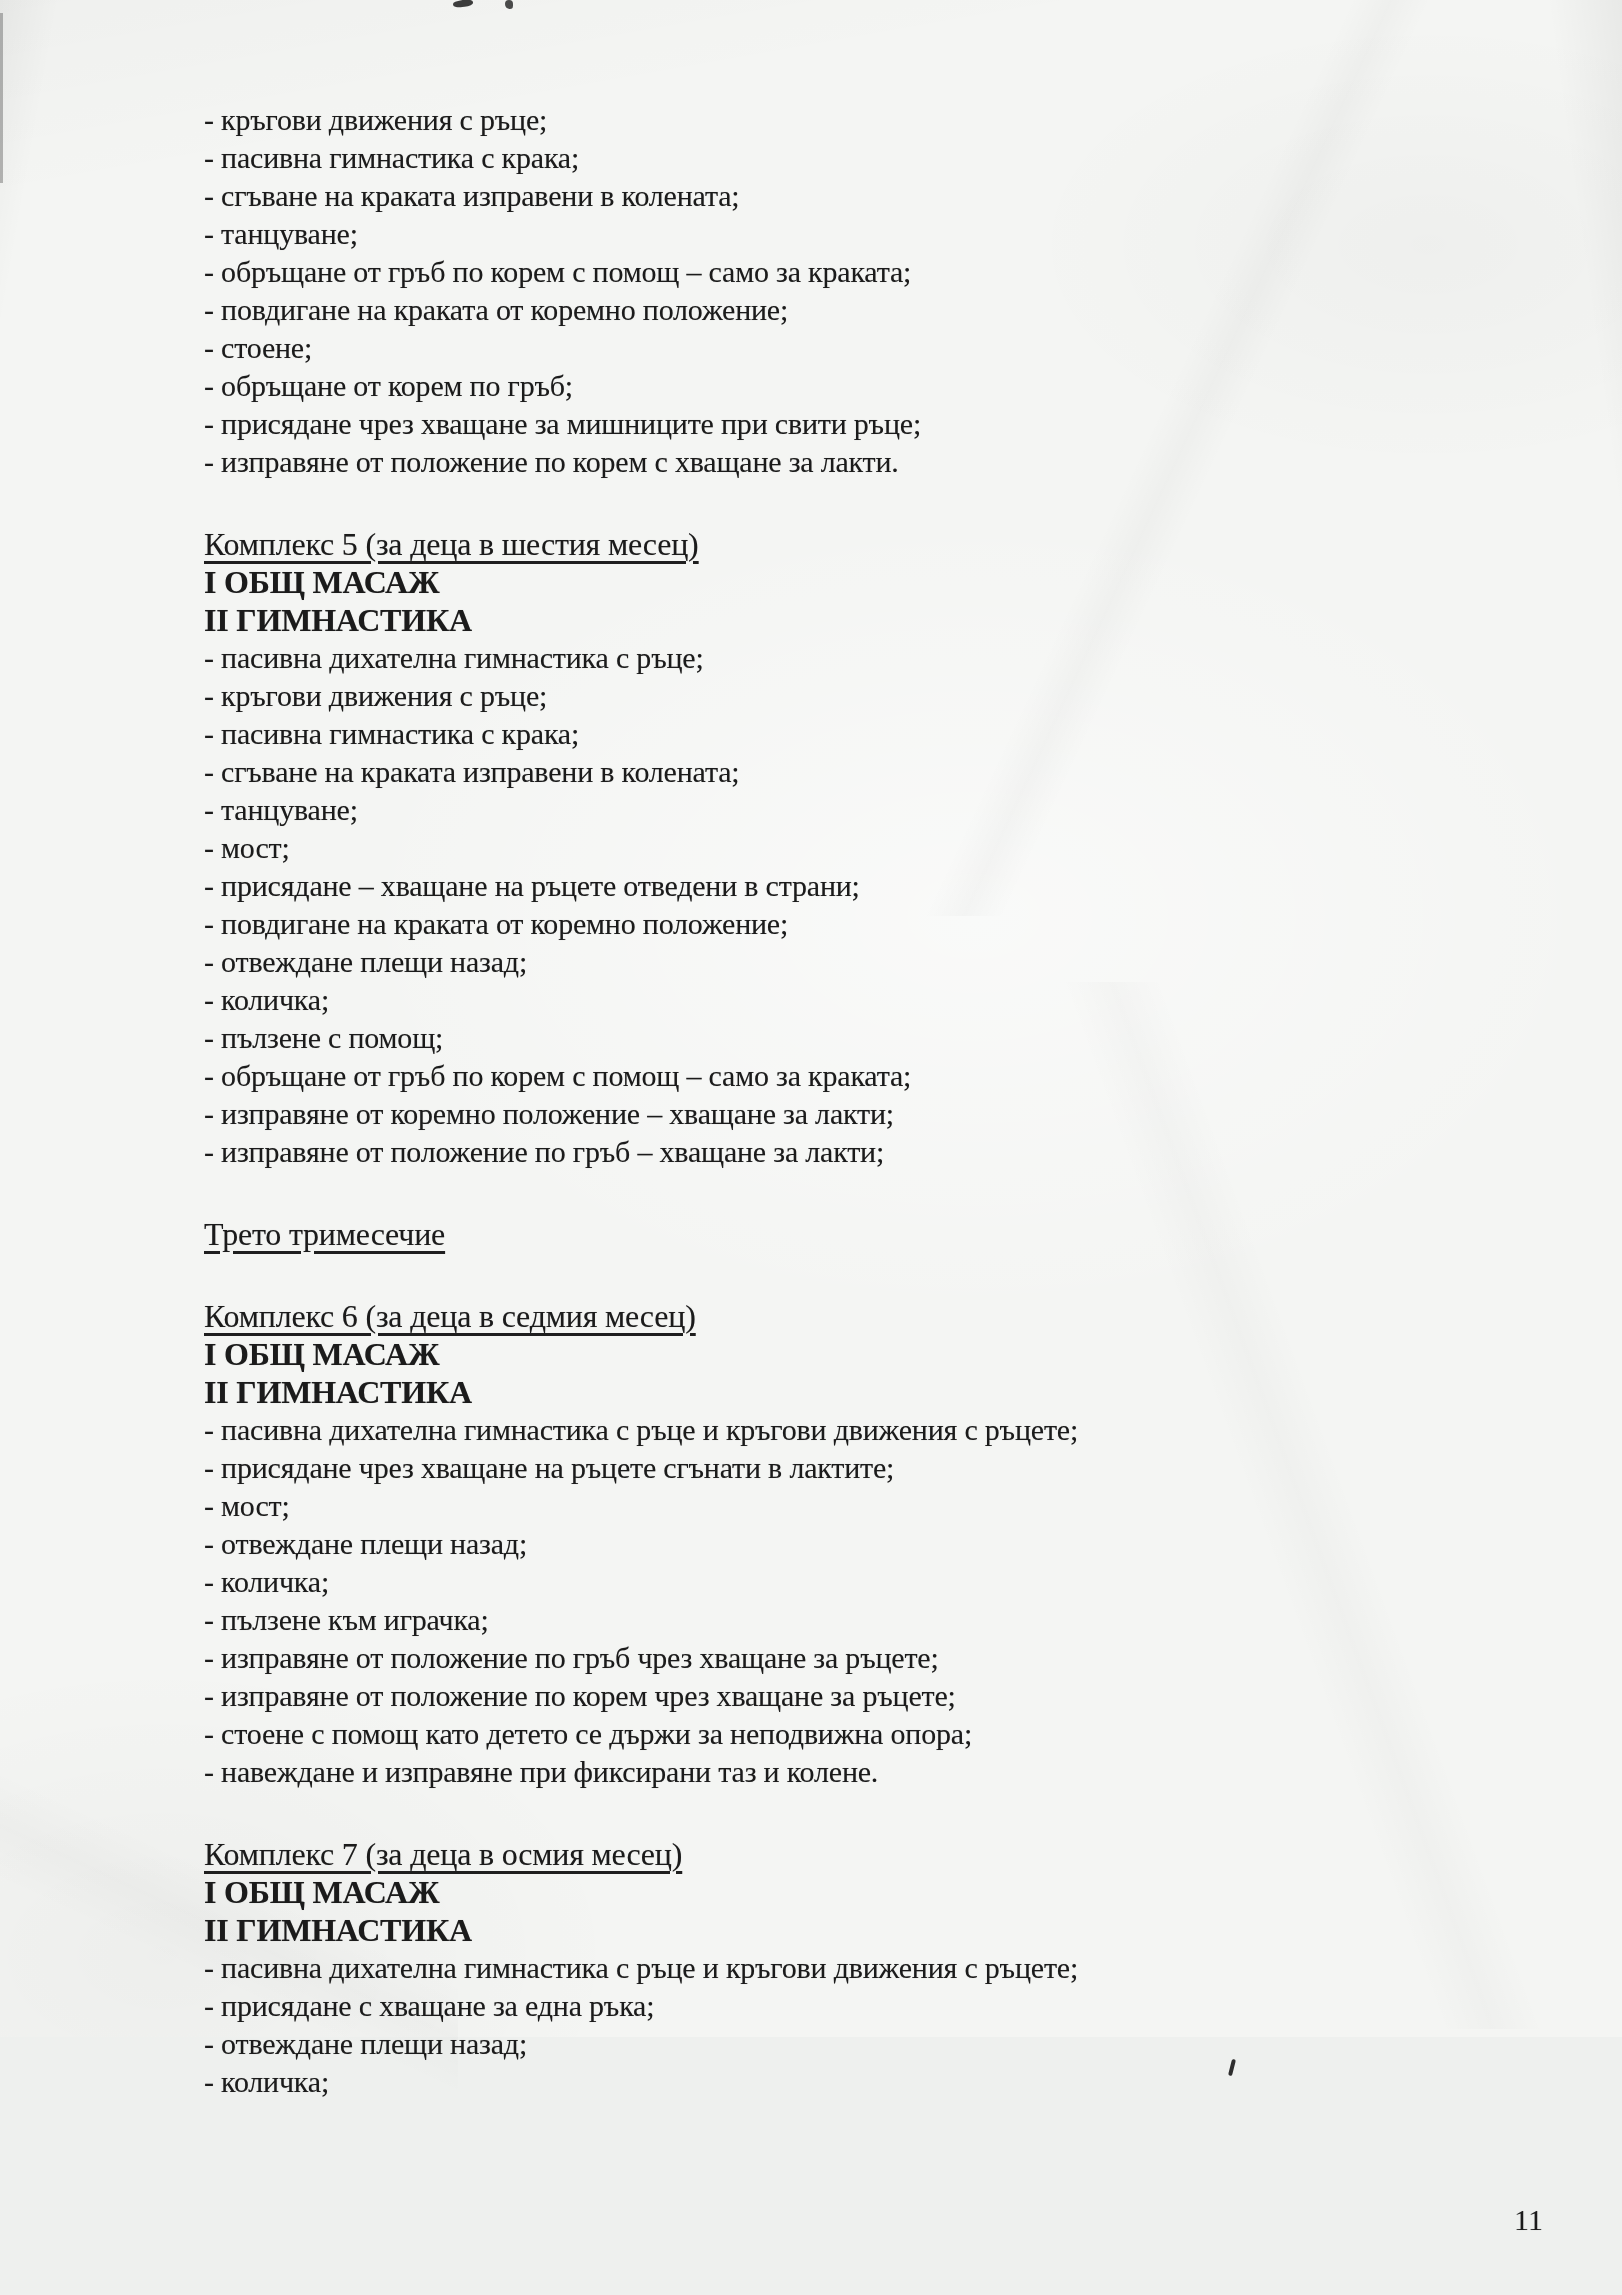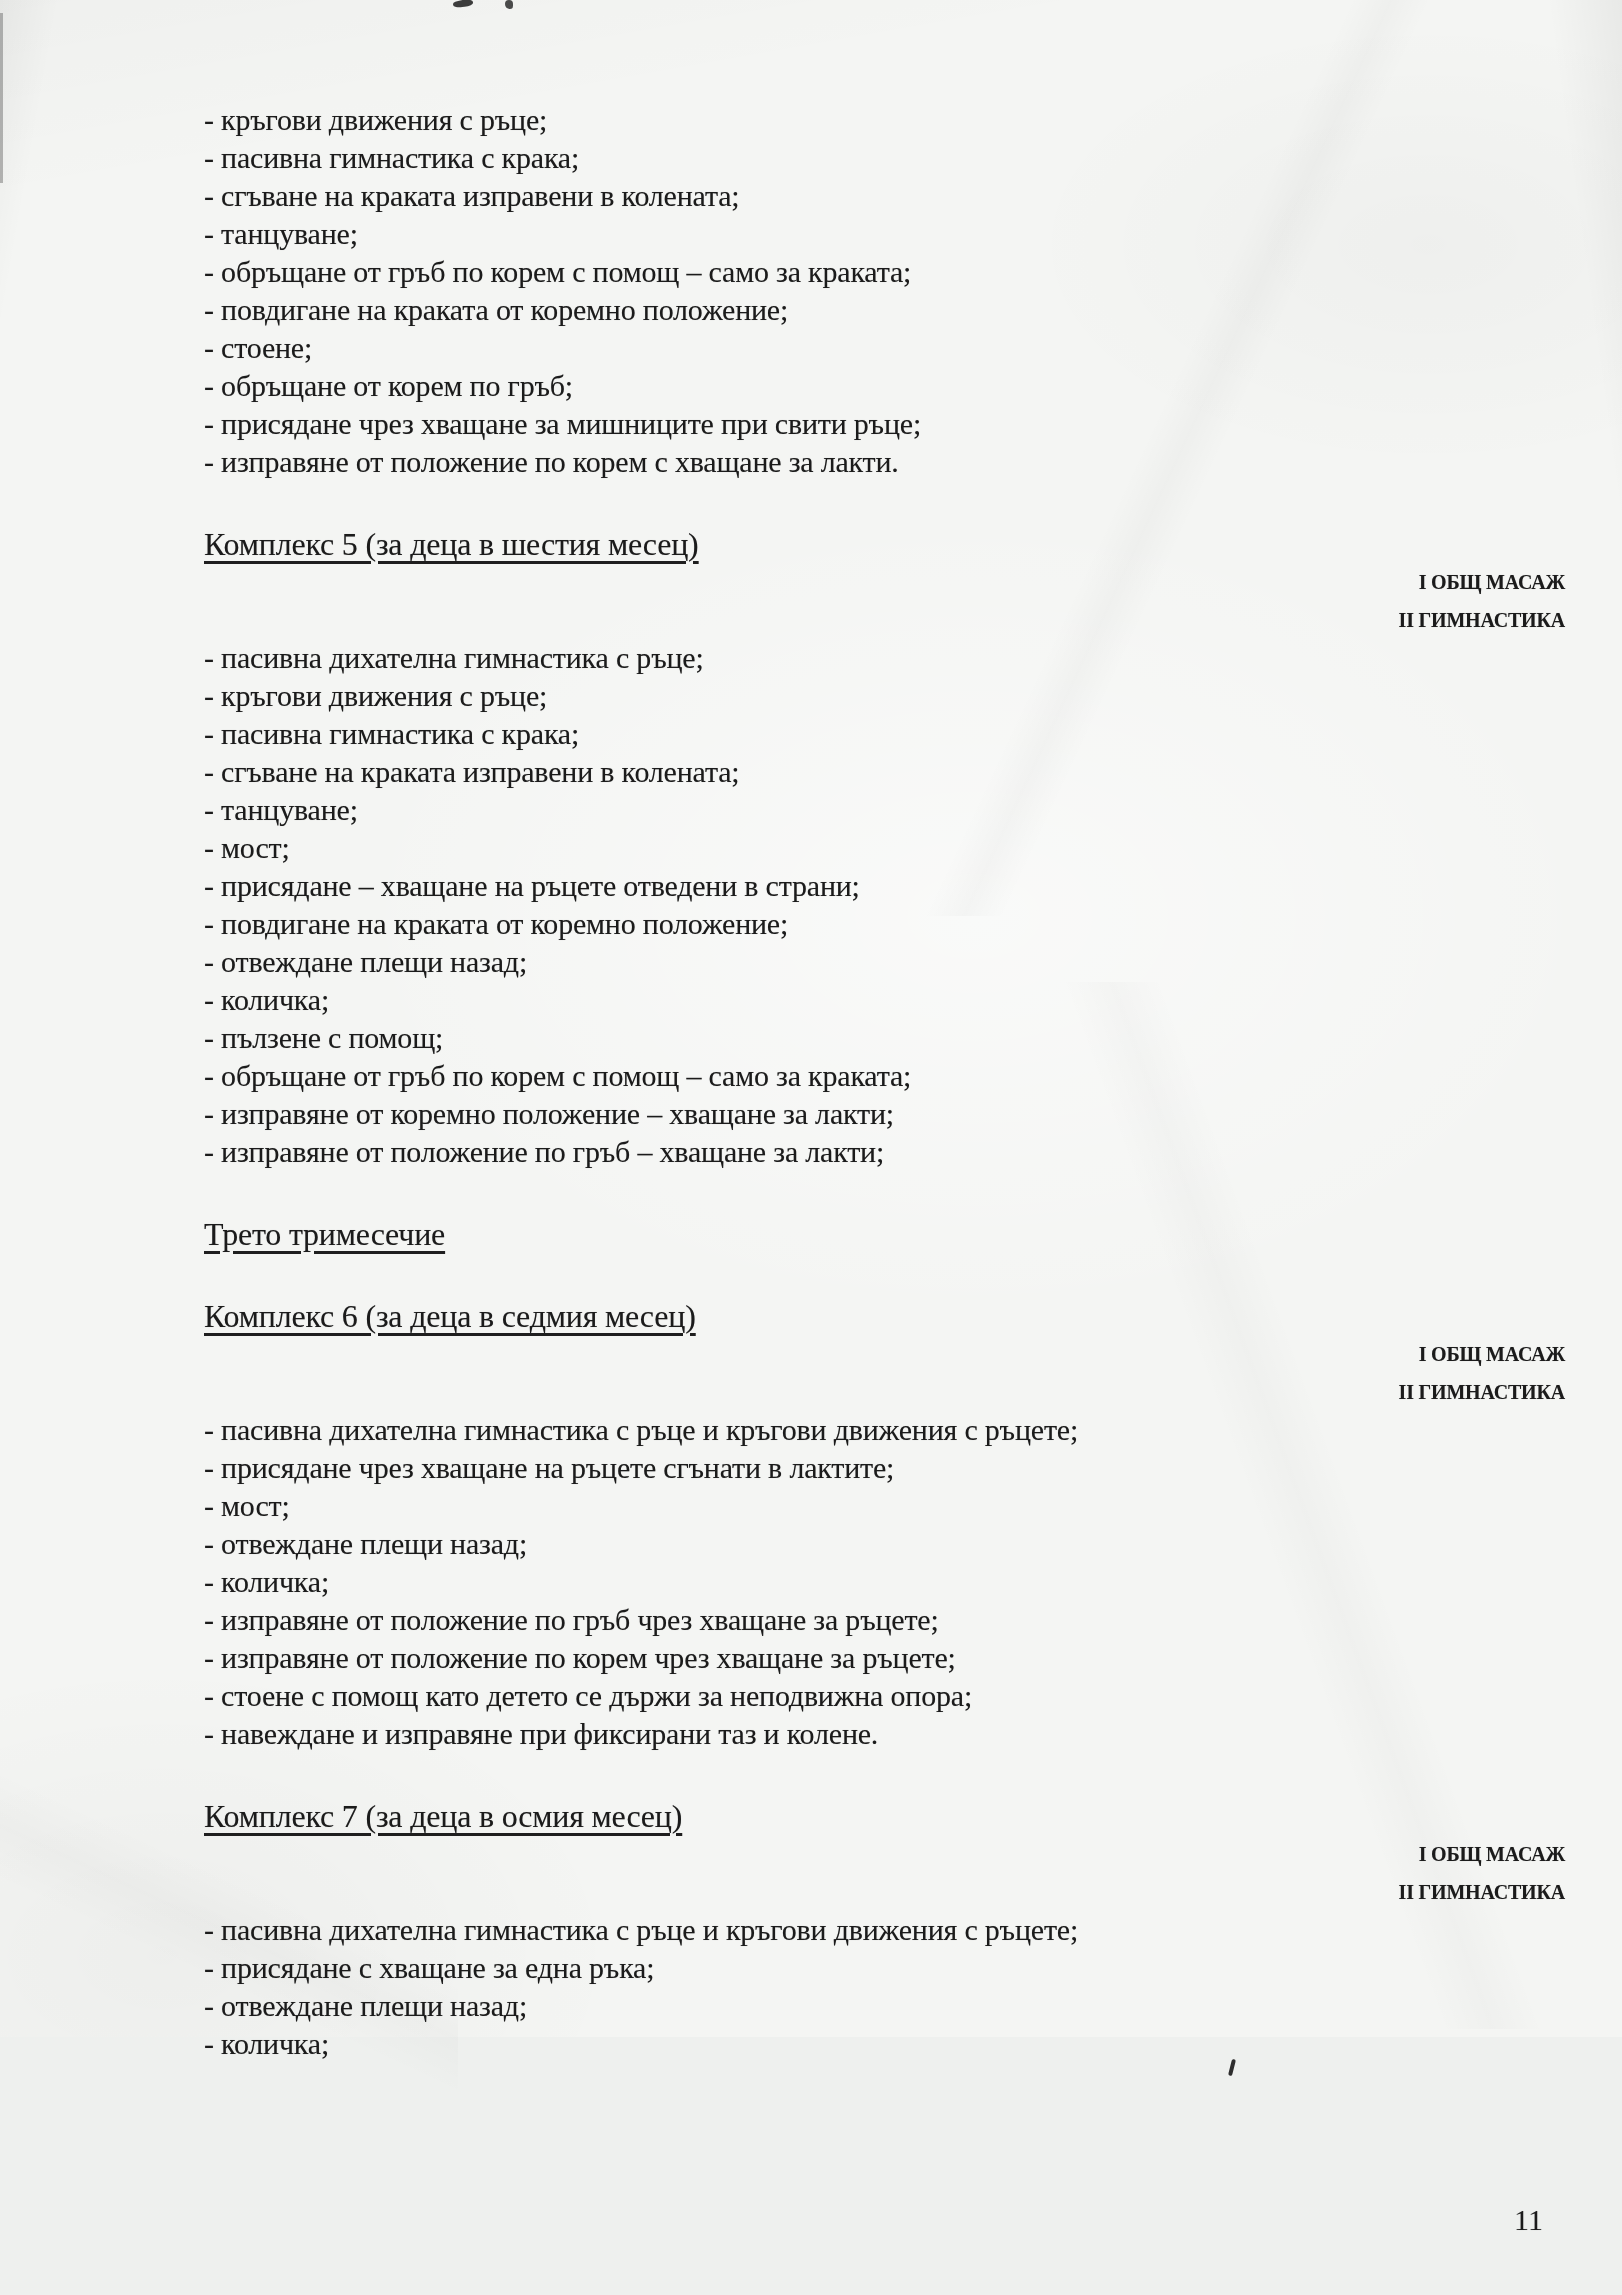--- a/index.html
+++ b/index.html
@@ -87,22 +87,21 @@
   .line.heading {
     font-weight: normal;
     font-size: 32px;
     text-decoration: underline;
     text-decoration-thickness: 3.3px;
     text-underline-offset: 5.9px;
     text-decoration-color: #1f1f1f;
   }
   .line.subheading {
     font-weight: bold;
-    font-size: 20px;
-    text-align: right;
+    font-size: 32px;
   }
   .spacer {
     height: 44px;
   }
   .page-number {
     position: absolute;
     right: 80px;
     top: 2201px;
     font-size: 30px;
     line-height: 38px;
@@ -155,20 +154,21 @@
       <div class="line heading">Трето тримесечие</div>
       <div class="spacer"></div>
       <div class="line heading">Комплекс 6 (за деца в седмия месец)</div>
       <div class="line subheading">I ОБЩ МАСАЖ</div>
       <div class="line subheading">II ГИМНАСТИКА</div>
       <div class="line item">- пасивна дихателна гимнастика с ръце и кръгови движения с ръцете;</div>
       <div class="line item">- присядане чрез хващане на ръцете сгънати в лактите;</div>
       <div class="line item">- мост;</div>
       <div class="line item">- отвеждане плещи назад;</div>
       <div class="line item">- количка;</div>
+      <div class="line item">- пълзене към играчка;</div>
       <div class="line item">- изправяне от положение по гръб чрез хващане за ръцете;</div>
       <div class="line item">- изправяне от положение по корем чрез хващане за ръцете;</div>
       <div class="line item">- стоене с помощ като детето се държи за неподвижна опора;</div>
       <div class="line item">- навеждане и изправяне при фиксирани таз и колене.</div>
       <div class="spacer"></div>
       <div class="line heading">Комплекс 7 (за деца в осмия месец)</div>
       <div class="line subheading">I ОБЩ МАСАЖ</div>
       <div class="line subheading">II ГИМНАСТИКА</div>
       <div class="line item">- пасивна дихателна гимнастика с ръце и кръгови движения с ръцете;</div>
       <div class="line item">- присядане с хващане за една ръка;</div>

